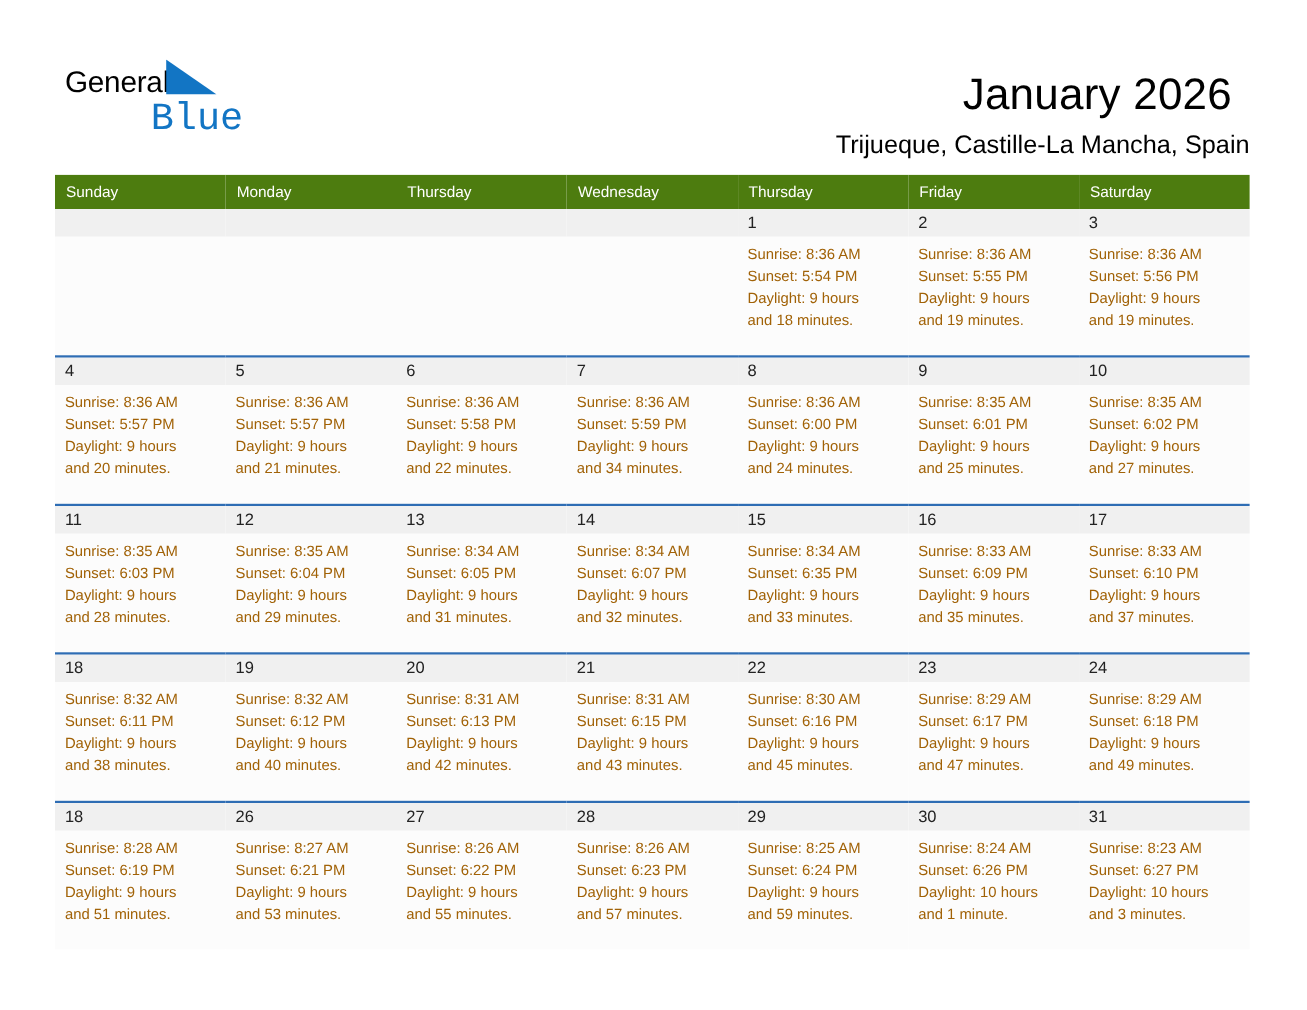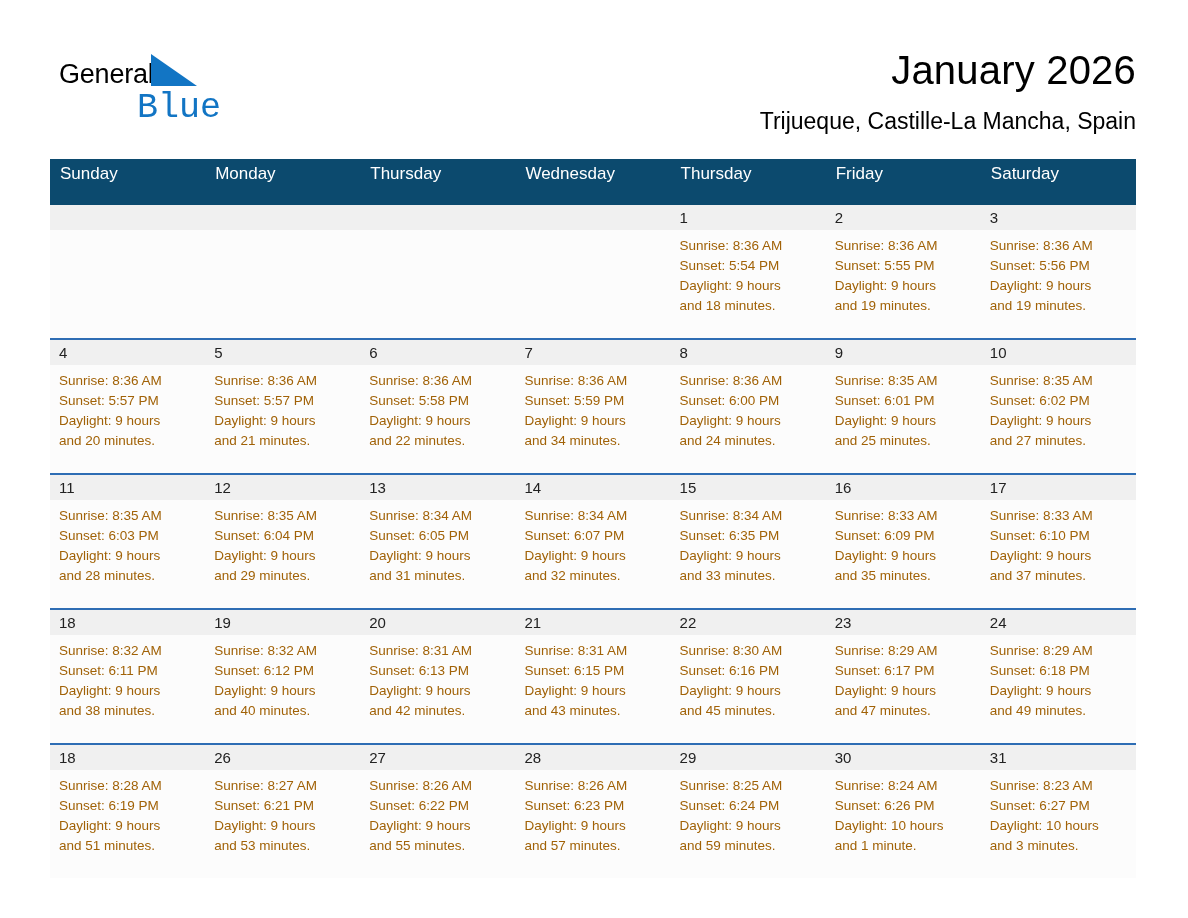--- a/index.html
+++ b/index.html
@@ -65,53 +65,53 @@
   }
   .title {
     position: absolute;
     right: 0;
     top: 0;
     font-size: 40px;
     line-height: 52px;
     text-align: right;
     color: #000000;
     font-weight: normal;
-    margin: 0;
+    margin: 16px;
     letter-spacing: 0.2px;
   }
   .subtitle {
     position: absolute;
     right: 0;
-    top: 62px;
+    top: 72px;
     font-size: 23px;
     line-height: 30px;
     text-align: right;
     color: #000000;
     margin: 0;
     font-weight: normal;
   }
 
   
   .calendar {
     position: absolute;
     left: 50px;
     top: 159px;
     width: 1086px;
     border-collapse: collapse;
     table-layout: fixed;
   }
   .calendar col { width: 155.14px; }
 
   .calendar thead th {
-    background: #0c4a6e;
+    background: #4d7c0f;
     color: #ffffff;
-    font-size: 17px;
+    font-size: 14px;
     font-weight: normal;
     text-align: left;
-    padding: 6px 0 22px 10px;
+    padding: 6px 0 7px 10px;
     height: 18px;
     line-height: 18px;
   }
 
   .calendar td {
     vertical-align: top;
     padding: 0;
     background: #FCFCFC;
     border-top: 2px solid #2E6DB4;
     height: 133px;

